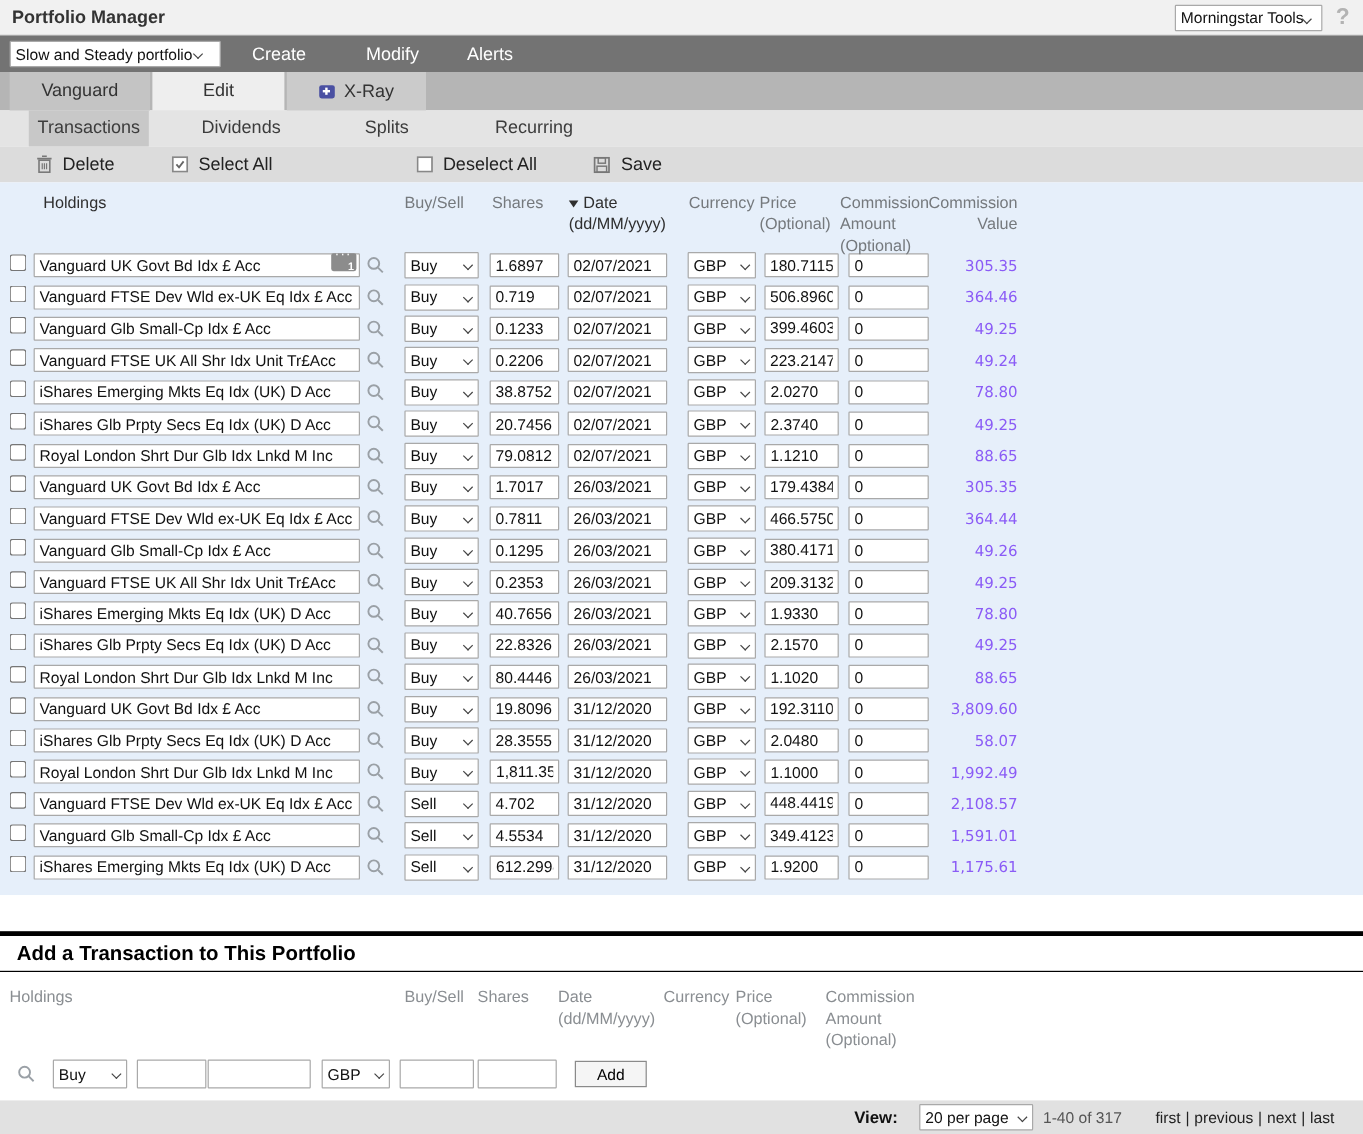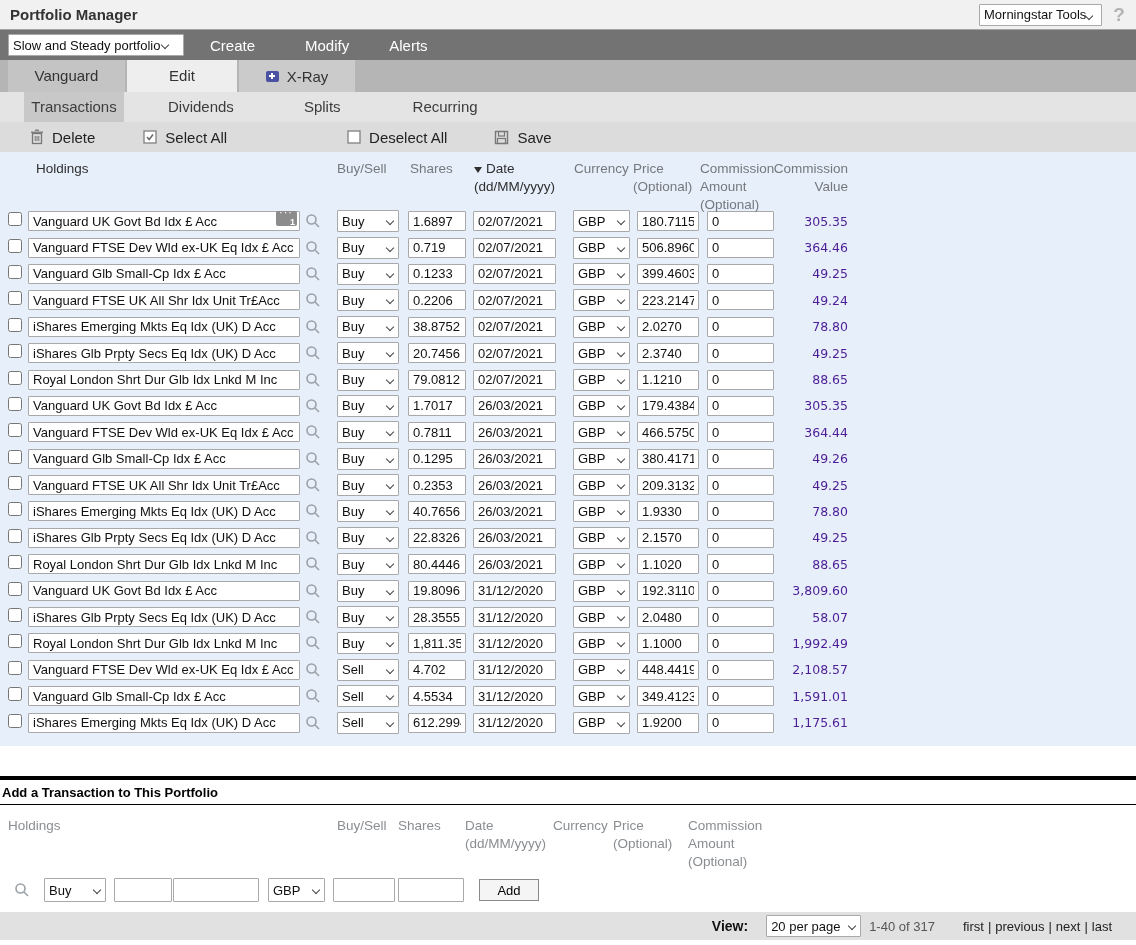--- a/index.html
+++ b/index.html
@@ -79,26 +79,26 @@
     padding:0 14px 0 4px; border-radius:1px; width:100%; }
   .chev { position:absolute; right:6px; top:8px; width:6px; height:6px;
     border-left:1.6px solid #444; border-bottom:1.6px solid #444; transform:rotate(-45deg); pointer-events:none; }
   .cell-action { width:62px; margin-left:12px; }
   .cell-shares { width:58px; margin-left:9px; }
   .cell-date { width:83px; margin-left:7px; }
   .cell-ccy { width:57px; margin-left:17px; }
   .cell-price { width:62px; margin-left:7px; }
   .cell-comm { width:67px; margin-left:8px; }
   .cell-value { width:74px; text-align:right; font-family:"DejaVu Sans",sans-serif;
-    font-size:12.5px; color:#4c1d95; }
+    font-size:12.5px; color:#8b5cf6; }
 
   
   .gap-white { height:30px; background:#fff; }
   .black-bar { height:4px; background:#000; }
-  .add-title { font-size:13px; font-weight:bold; color:#000; padding:5px 0 4px 2px; }
+  .add-title { font-size:17px; font-weight:bold; color:#000; padding:5px 0 4px 14px; }
   .thin-line { height:1px; background:#000; }
   .add-head { position:relative; height:62px; }
   .ah { position:absolute; top:12px; font-size:13.5px; color:#8a8e92; line-height:18px; }
   .ah-holdings { left:8px; } .ah-buysell { left:337px; } .ah-shares { left:398px; }
   .ah-date { left:465px; } .ah-currency { left:553px; } .ah-price { left:613px; } .ah-comm { left:688px; }
   .add-row { display:flex; align-items:center; margin-top:11px; padding-left:8px; height:24px; }
   .add-name { width:272px; }
   .add-search { width:20px; margin-left:6px; display:flex; align-items:center; }
   .add-action { width:62px; margin-left:10px; }
   .add-shares { width:58px; margin-left:8px; }

